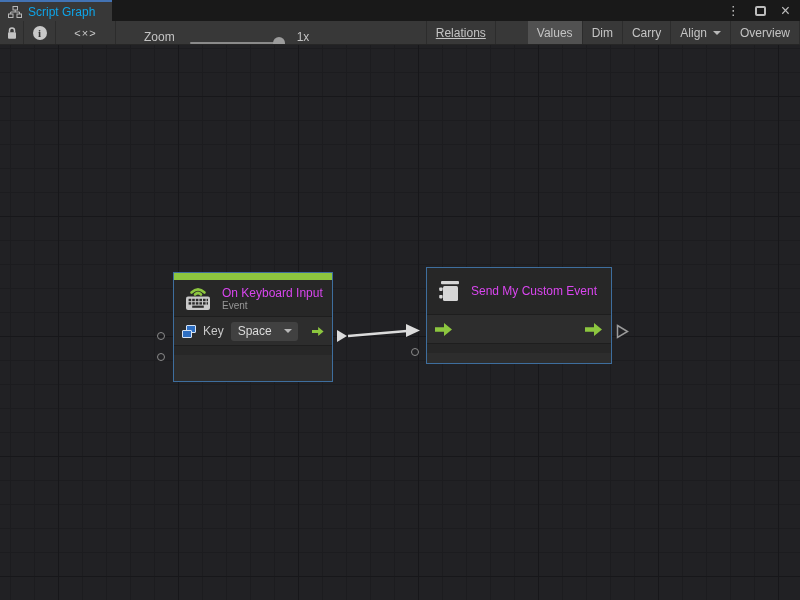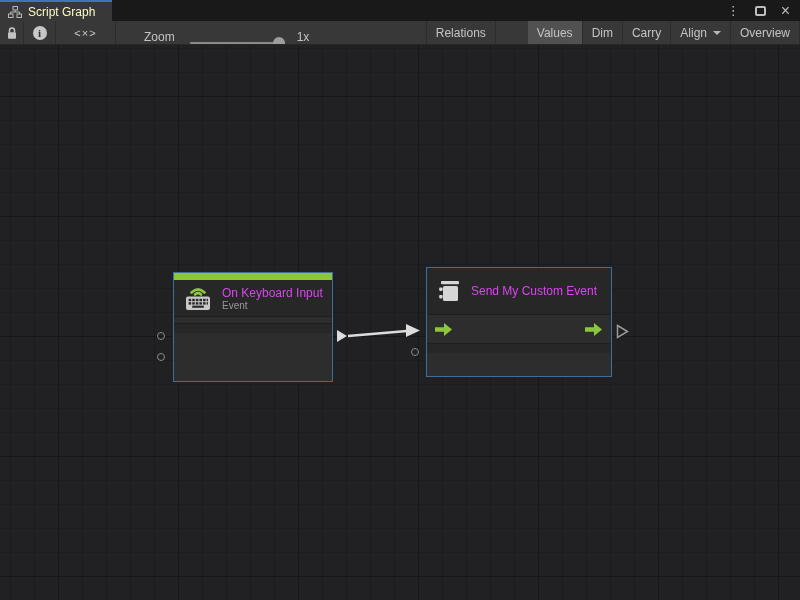--- a/index.html
+++ b/index.html
@@ -3,33 +3,33 @@
 <meta charset="utf-8">
 <style>
   * { margin:0; padding:0; box-sizing:border-box; }
   html,body { width:800px; height:600px; overflow:hidden; background:#191919;
     font-family:"Liberation Sans","DejaVu Sans",sans-serif; -webkit-font-smoothing:antialiased; }
   .window { position:relative; width:800px; height:600px; }
 
   
   .tabbar { height:21px; background:#191919; display:flex; align-items:stretch; }
   .tab { width:112px; background:#383838; display:flex; align-items:center; gap:6px;
-    padding:0 8px; color:#fef9c3; font-size:12px; border-top:2px solid #4373b4; }
+    padding:0 8px; color:#0ea5e9; font-size:12px; border-top:2px solid #4373b4; }
   .win-controls { margin-left:auto; display:flex; align-items:center; gap:15px;
     padding-right:10px; color:#bdbdbd; }
   .wc-glyph { font-size:13px; line-height:1; cursor:default; }
   .wc-close { font-size:16px; }
   .maxbox { width:11px; height:10px; border:2px solid #bdbdbd; border-radius:2px; display:block; }
 
   
   .toolbar { height:24px; background:#383838; display:flex; align-items:stretch;
     color:#c4c4c4; font-size:12px; overflow:hidden; border-bottom:1px solid #262626; white-space:nowrap; }
   .tb-btn { display:flex; align-items:center; justify-content:center; padding:0 9px;
     border-right:1px solid #2c2c2c; cursor:default; }
-  .tb-btn.first { border-left:1px solid #2c2c2c; }
+  .tb-btn.first { border-left:1px solid #2c2c2c;text-decoration:underline; }
   .tb-btn.active { background:#515151;margin-left:32px; }
   .tb-lock { width:24px; padding:0; }
   .tb-info { width:32px; padding:0; }
   .tb-code { width:60px; padding:0; color:#c9c9c9; font-size:11px; letter-spacing:1px; }
   .breadcrumb { display:flex; align-items:center; gap:7px; padding:0 10px; margin-left:22px; }
   .zoom-group { display:flex; align-items:flex-end; gap:15px; margin-left:28px; }
   .slider-track { position:relative; width:92px; height:2px; background:#8a8a8a; border-radius:1px; }
   .slider-handle { position:absolute; right:-3px; top:-5px; width:12px; height:12px;
     border-radius:50%; background:#9c9c9c; }
   .toggles { display:flex; align-items:stretch; margin-left:auto; }
@@ -47,21 +47,21 @@
       linear-gradient(to right, #17171a 1px, transparent 1px),
       linear-gradient(to bottom, #17171a 1px, transparent 1px),
       linear-gradient(to right, #1c1c1f 1px, transparent 1px),
       linear-gradient(to bottom, #1c1c1f 1px, transparent 1px);
     background-size: 120px 120px, 120px 120px, 24px 24px, 24px 24px;
     background-position: 58px 51px, 58px 51px, 10px 3px, 10px 3px; }
 
   
   .node { position:absolute; background:#2d2d2d; border:1px solid #3e6e9e; }
   .node-keyboard { left:173px; top:227px; width:160px; height:110px; }
-  .node-event { left:426px; top:222px; width:186px; height:110px; }
+  .node-event { left:426px; top:222px; width:186px; height:97px; }
   .accent-bar { height:7px; background:#8cc63f; }
   .node-header { display:flex; align-items:center; gap:9px; padding:5px 9px; background:#272727; }
   .node-event .node-header { height:46px; }
   .node-title { font-size:12px; color:#d946ef; }
   .node-subtitle { font-size:10px; color:#989898; margin-top:0; }
   .node-body { background:#2d2d2d; border-top:1px solid #1e1e1e; border-bottom:1px solid #1e1e1e; padding:3px 0; }
   .port-row { display:flex; align-items:center; gap:7px; height:22px; padding:0 8px;
     font-size:12px; color:#c9c9c9; }
   .node-footer { height:9px; background:#272727; }
   .flex-spacer { flex:1; }
@@ -186,20 +186,32 @@
               <rect x="23.6" y="17.2" width="1.4" height="2.4"></rect>
             <rect x="9.2" y="20.6" width="11.6" height="2.2"></rect>
           </g>
         </svg>
         <div>
           <div class="node-title">On Keyboard Input</div>
           <div class="node-subtitle">Event</div>
         </div>
       </div>
       <div class="node-body">
+        <div class="port-row">
+          <span class="obj-icon"></span>
+          <span>Key</span>
+          <span class="dropdown">
+            <span>Space</span>
+            <span class="dd-caret"></span>
+          </span>
+          <span class="flex-spacer"></span>
+          <svg width="18" height="13" viewBox="0 0 18 13">
+            <polygon points="0,4.2 9,4.2 9,0 17,6.5 9,13 9,8.8 0,8.8" fill="#8cc63f"></polygon>
+          </svg>
+        </div>
       </div>
       <div class="node-footer"></div>
     </div>
 
     <div class="node node-event">
       <div class="node-header">
         <svg width="26" height="26" viewBox="0 0 26 26">
           <rect x="5" y="3" width="18" height="3.2" rx="1" fill="#d6d6d6"></rect>
           <rect x="7" y="8" width="15" height="15" rx="1.5" fill="#d6d6d6"></rect>
           <rect x="3.2" y="9.5" width="3.4" height="3.4" rx="0.8" fill="#d6d6d6"></rect>

